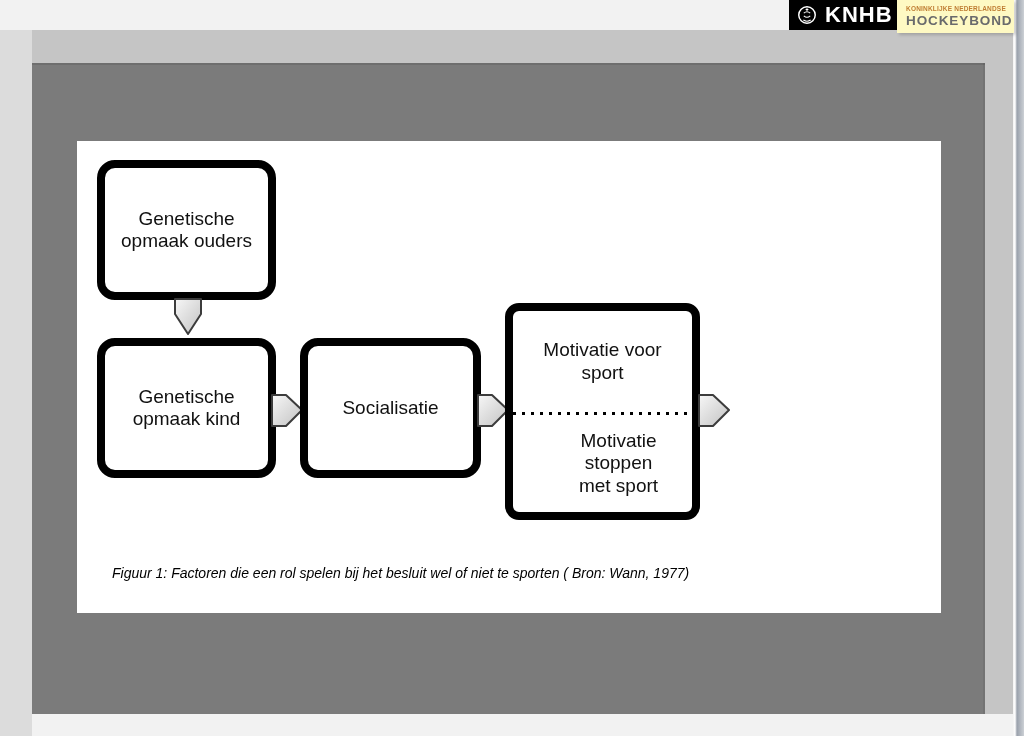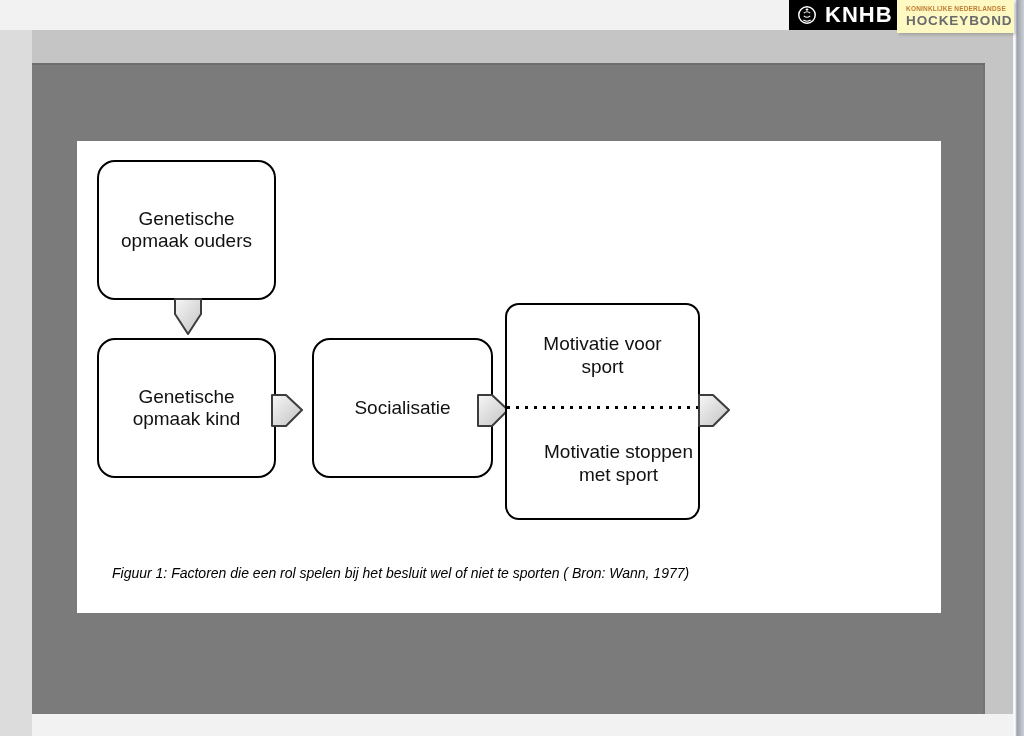--- a/index.html
+++ b/index.html
@@ -51,29 +51,29 @@
   .logo-line1 {
     font-size:6.5px; font-weight:700; color:#bf7d33; letter-spacing:0.2px;
     white-space:nowrap;
   }
   .logo-line2 {
     font-size:13.5px; font-weight:700; color:#696a6c; letter-spacing:0.9px;
     margin-top:1px; white-space:nowrap;
   }
   
   .fbox {
-    position:absolute; background:#ffffff; border:2px solid #000000;
+    position:absolute; background:#ffffff; border:8px solid #000000;
     border-radius:18px; box-sizing:border-box;
     display:flex; align-items:center; justify-content:center;
     text-align:center; font-size:19px; line-height:1.18; color:#111111;
     white-space:pre-line;
   }
   .b1 { left:20px;  top:19px;  width:179px; height:140px; }
   .b2 { left:20px;  top:197px; width:179px; height:140px; }
-  .b3 { left:235px; top:197px; width:181px; height:140px; }
+  .b3 { left:223px; top:197px; width:181px; height:140px; }
   .b4 { left:428px; top:162px; width:195px; height:217px; border-radius:14px;
         flex-direction:column; align-items:stretch; justify-content:flex-start; }
   .b5 { left:648px; top:199px; width:195px; height:138px; }
   .b4-top    { height:101px; display:flex; align-items:center; justify-content:center; }
   .b4-bottom { flex:1;       display:flex; align-items:center; justify-content:center;margin-left:32px; }
   .b4-divider {
     height:3px; width:100%;
     background-image:repeating-linear-gradient(to right, #000 0 3px, transparent 3px 9px);
   }
   .arrow { position:absolute; display:block; }

